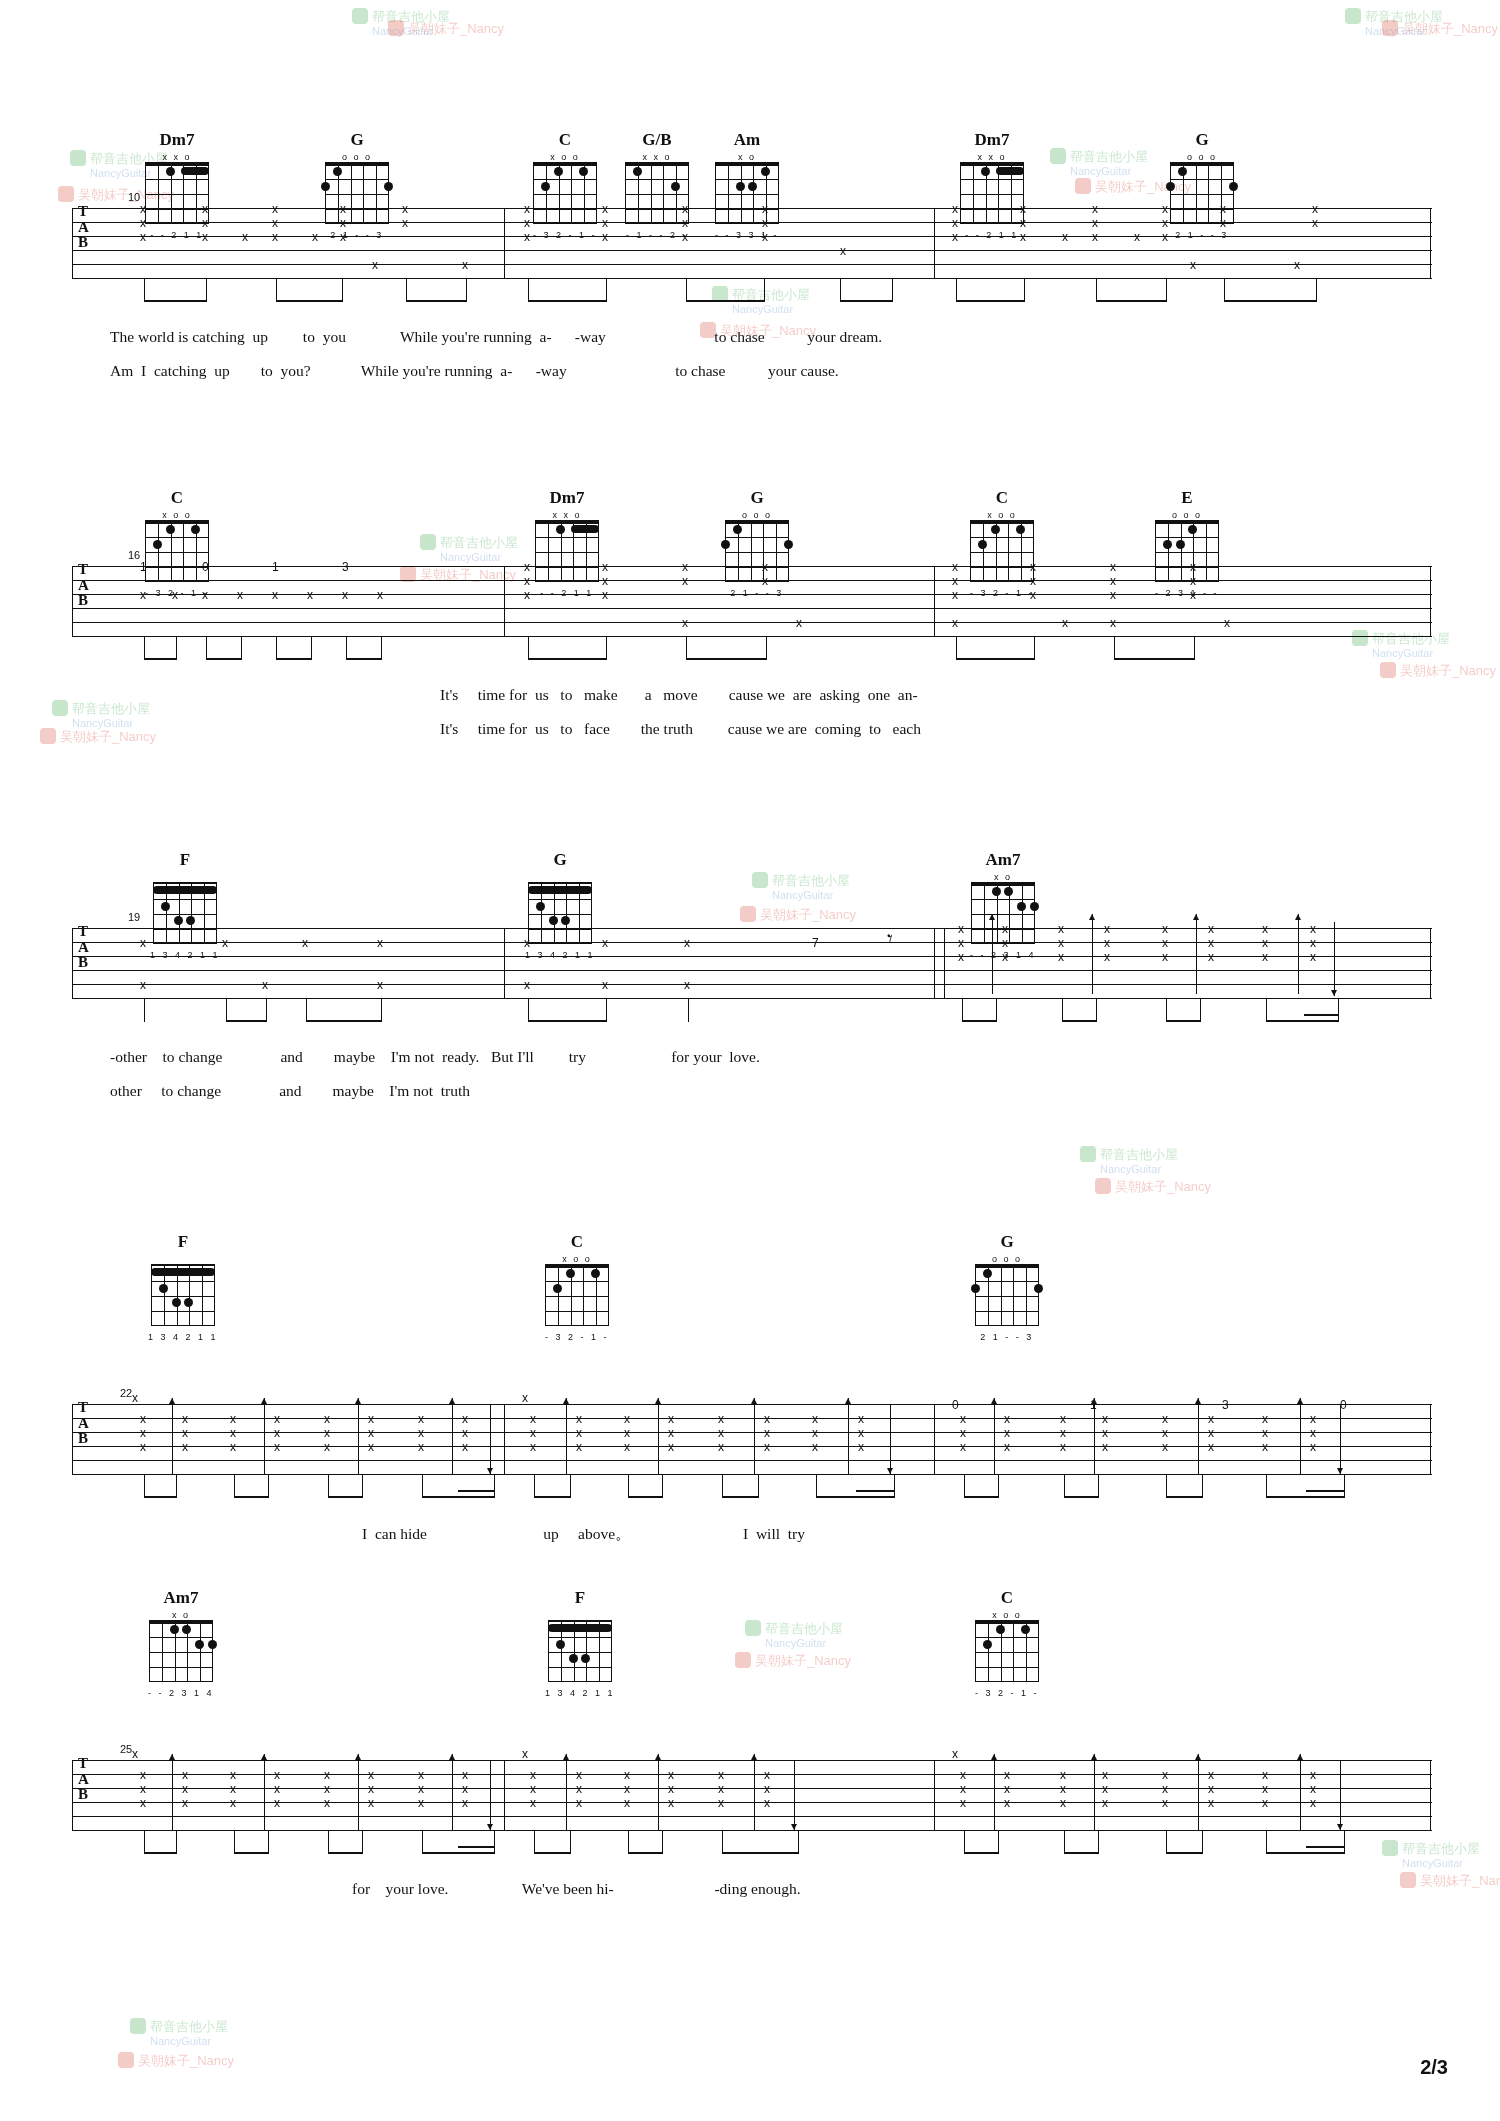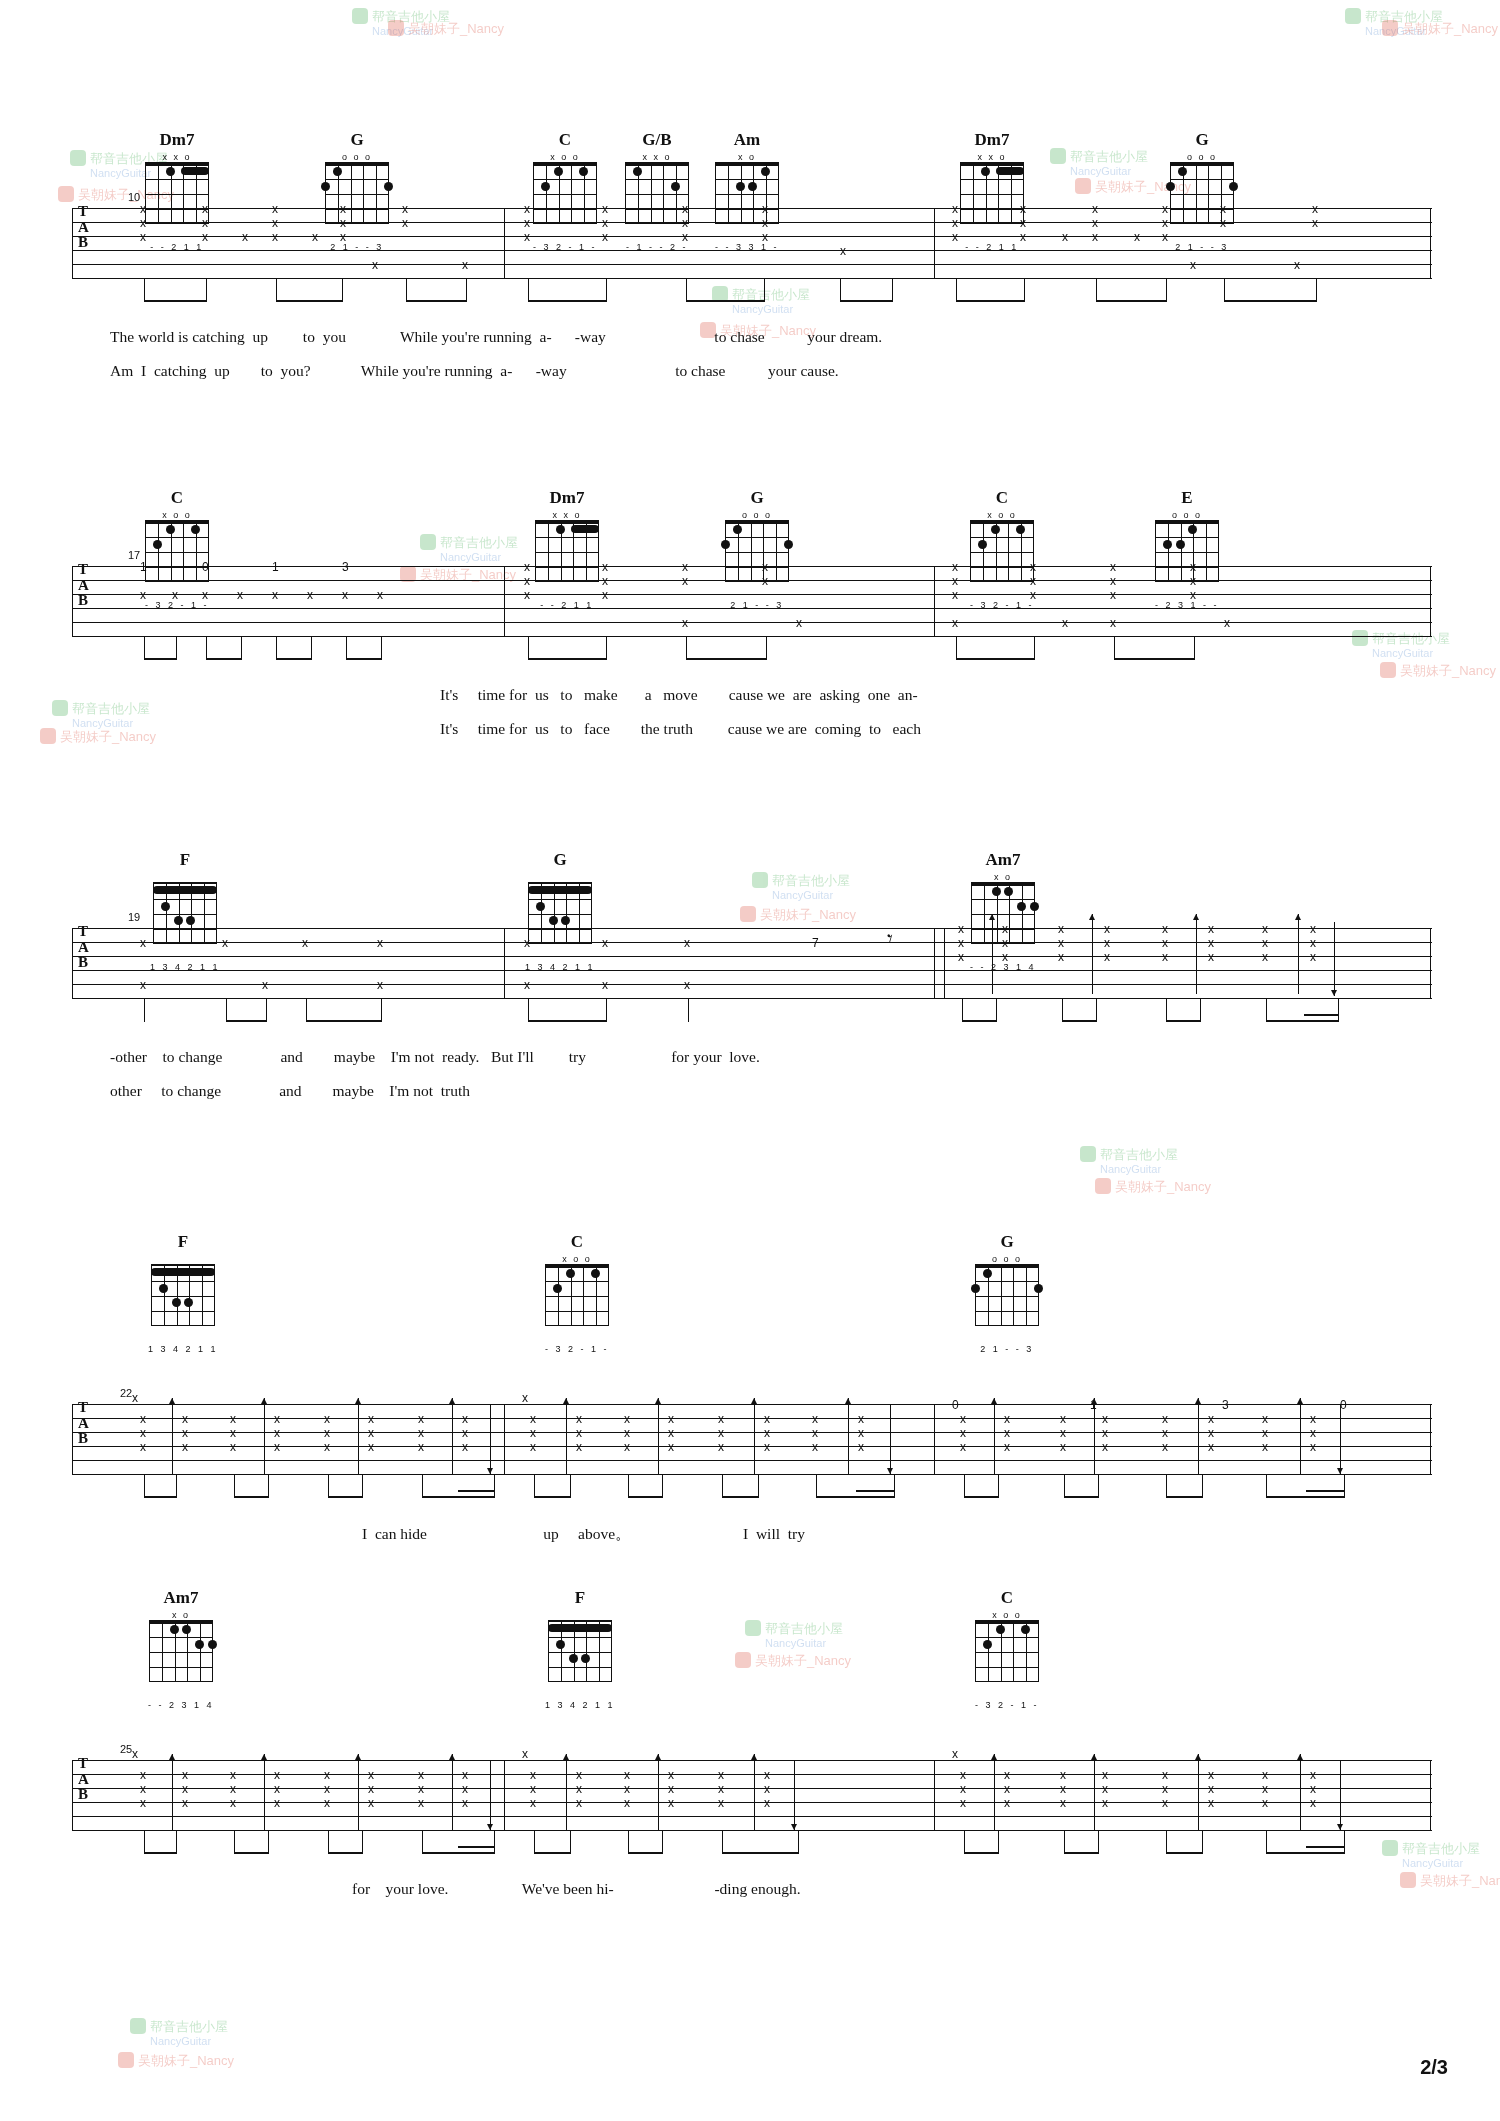--- a/index.html
+++ b/index.html
@@ -28,21 +28,21 @@
   .chord{position:absolute;text-align:center;}
   .chord .name{font-family:"Liberation Serif",serif;font-size:17px;font-weight:bold;color:#111;margin-bottom:2px;}
   .chord .omarks{font-family:"Liberation Sans",sans-serif;font-size:9px;color:#111;letter-spacing:2px;height:10px;line-height:10px;}
   .grid{position:relative;width:64px;height:62px;margin:0 auto;}
   .grid .nut{position:absolute;top:0;left:0;width:64px;height:4px;background:#111;}
   .grid .topline{position:absolute;top:0;left:0;width:64px;height:1.5px;background:#111;}
   .grid .h{position:absolute;left:0;width:64px;height:1px;background:#111;}
   .grid .v{position:absolute;top:0;width:1px;height:62px;background:#111;}
   .dot{position:absolute;width:9px;height:9px;border-radius:50%;background:#111;}
   .bar{position:absolute;height:8px;background:#111;border-radius:4px;}
-  .fingers{font-family:"Liberation Sans",sans-serif;font-size:9px;color:#111;letter-spacing:2.5px;margin-top:18px;}
+  .fingers{font-family:"Liberation Sans",sans-serif;font-size:9px;color:#111;letter-spacing:2.5px;margin-top:6px;}
 
   
   .staff{position:absolute;left:72px;width:1360px;}
   .staff .line{position:absolute;left:0;width:1360px;height:1px;background:#111;}
   .staff .bl{position:absolute;width:1.2px;background:#111;}
   .tabword{position:absolute;left:6px;font-family:"Liberation Serif",serif;font-weight:bold;font-size:15px;line-height:15.6px;color:#111;}
   .measnum{position:absolute;font-family:"Liberation Sans",sans-serif;font-size:11px;color:#111;}
   .gl{position:absolute;font-family:"Liberation Sans",sans-serif;font-size:12px;color:#111;line-height:12px;}
   .stem{position:absolute;width:1.2px;background:#111;}
   .beam{position:absolute;height:2px;background:#111;}
@@ -446,21 +446,21 @@
           <div class="v" style="left:38.4px;"></div>
           <div class="v" style="left:51.2px;"></div>
           <div class="v" style="left:63px;"></div>
         <div class="dot" style="left:8px;top:20px;"></div>
         <div class="dot" style="left:21px;top:20px;"></div>
         <div class="dot" style="left:33px;top:5px;"></div>
       </div>
       <div class="fingers">- 2 3 1 - -</div>
     </div>
 
-    <div class="measnum" style="left:128px;top:61px;">17</div>
+    <div class="measnum" style="left:128px;top:61px;">16</div>
     <div class="staff" style="top:78px;height:88px;">
       <div class="line" style="top:0px;"></div>
       <div class="line" style="top:14px;"></div>
       <div class="line" style="top:28px;"></div>
       <div class="line" style="top:42px;"></div>
       <div class="line" style="top:56px;"></div>
       <div class="line" style="top:70px;"></div>
       <div class="bl" style="left:0;top:0;height:70px;"></div>
       <div class="bl" style="left:432px;top:0;height:70px;"></div>
       <div class="bl" style="left:862px;top:0;height:70px;"></div>

